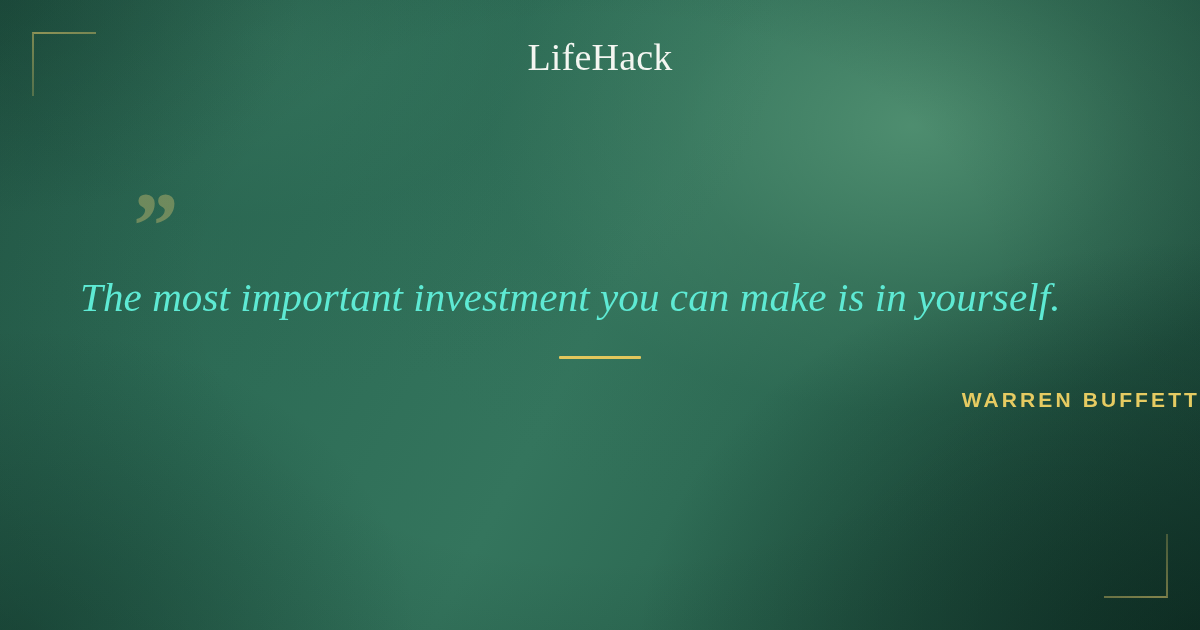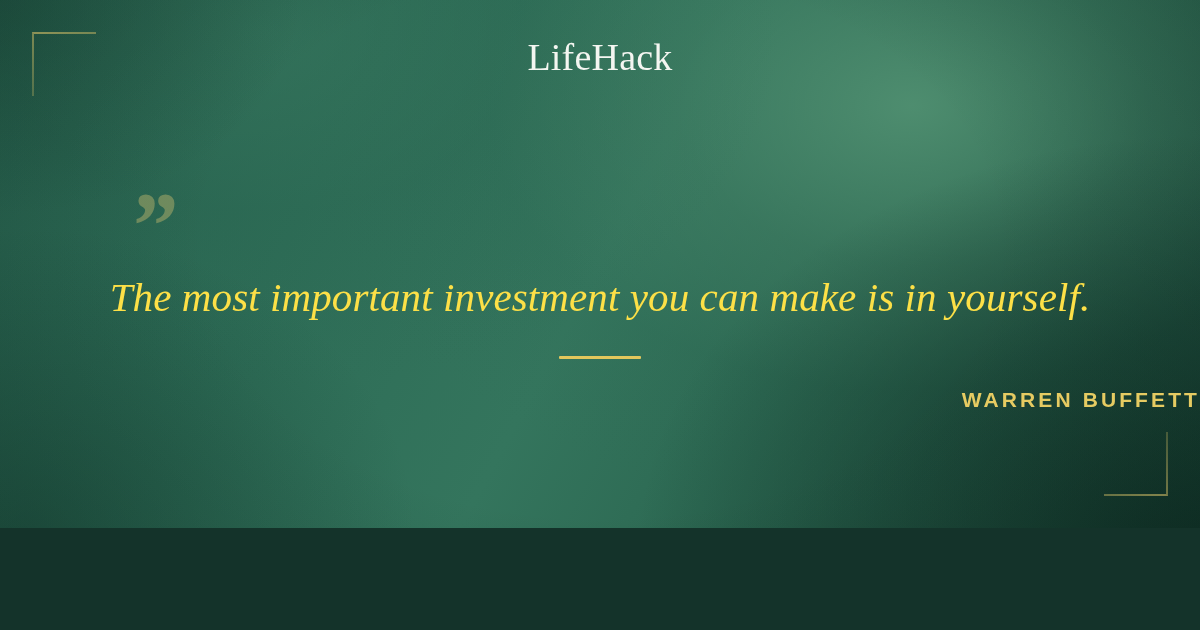--- a/index.html
+++ b/index.html
@@ -3,21 +3,21 @@
 <meta charset="utf-8">
 <style>
   html, body {
     margin: 0;
     padding: 0;
     background: #14332a;
   }
   #card {
     position: relative;
     width: 1200px;
-    height: 528px;
+    height: 630px;
     overflow: hidden;
     font-family: "Liberation Sans", sans-serif;
     background-color: #2c6a55;
   }
 
   
   .bg-layer {
     position: absolute;
     inset: 0;
     pointer-events: none;
@@ -116,26 +116,26 @@
     font-weight: 700;
     color: rgba(208,190,112,0.42);
     user-select: none;
   }
   .quote-text {
     position: absolute;
     left: 50%;
     transform: translateX(-50%);
     top: 272px;
     width: 1040px;
-    text-align: center;
+    text-align: left;
     font-family: "Liberation Serif", "DejaVu Serif", serif;
     font-style: italic;
     font-size: 41px;
     line-height: 1.22;
-    color: #fde047;
+    color: #5eead4;
     letter-spacing: 0.1px;
     white-space: nowrap;
   }
 
   
   .divider {
     position: absolute;
     left: 50%;
     transform: translateX(-50%);
     top: 356px;

